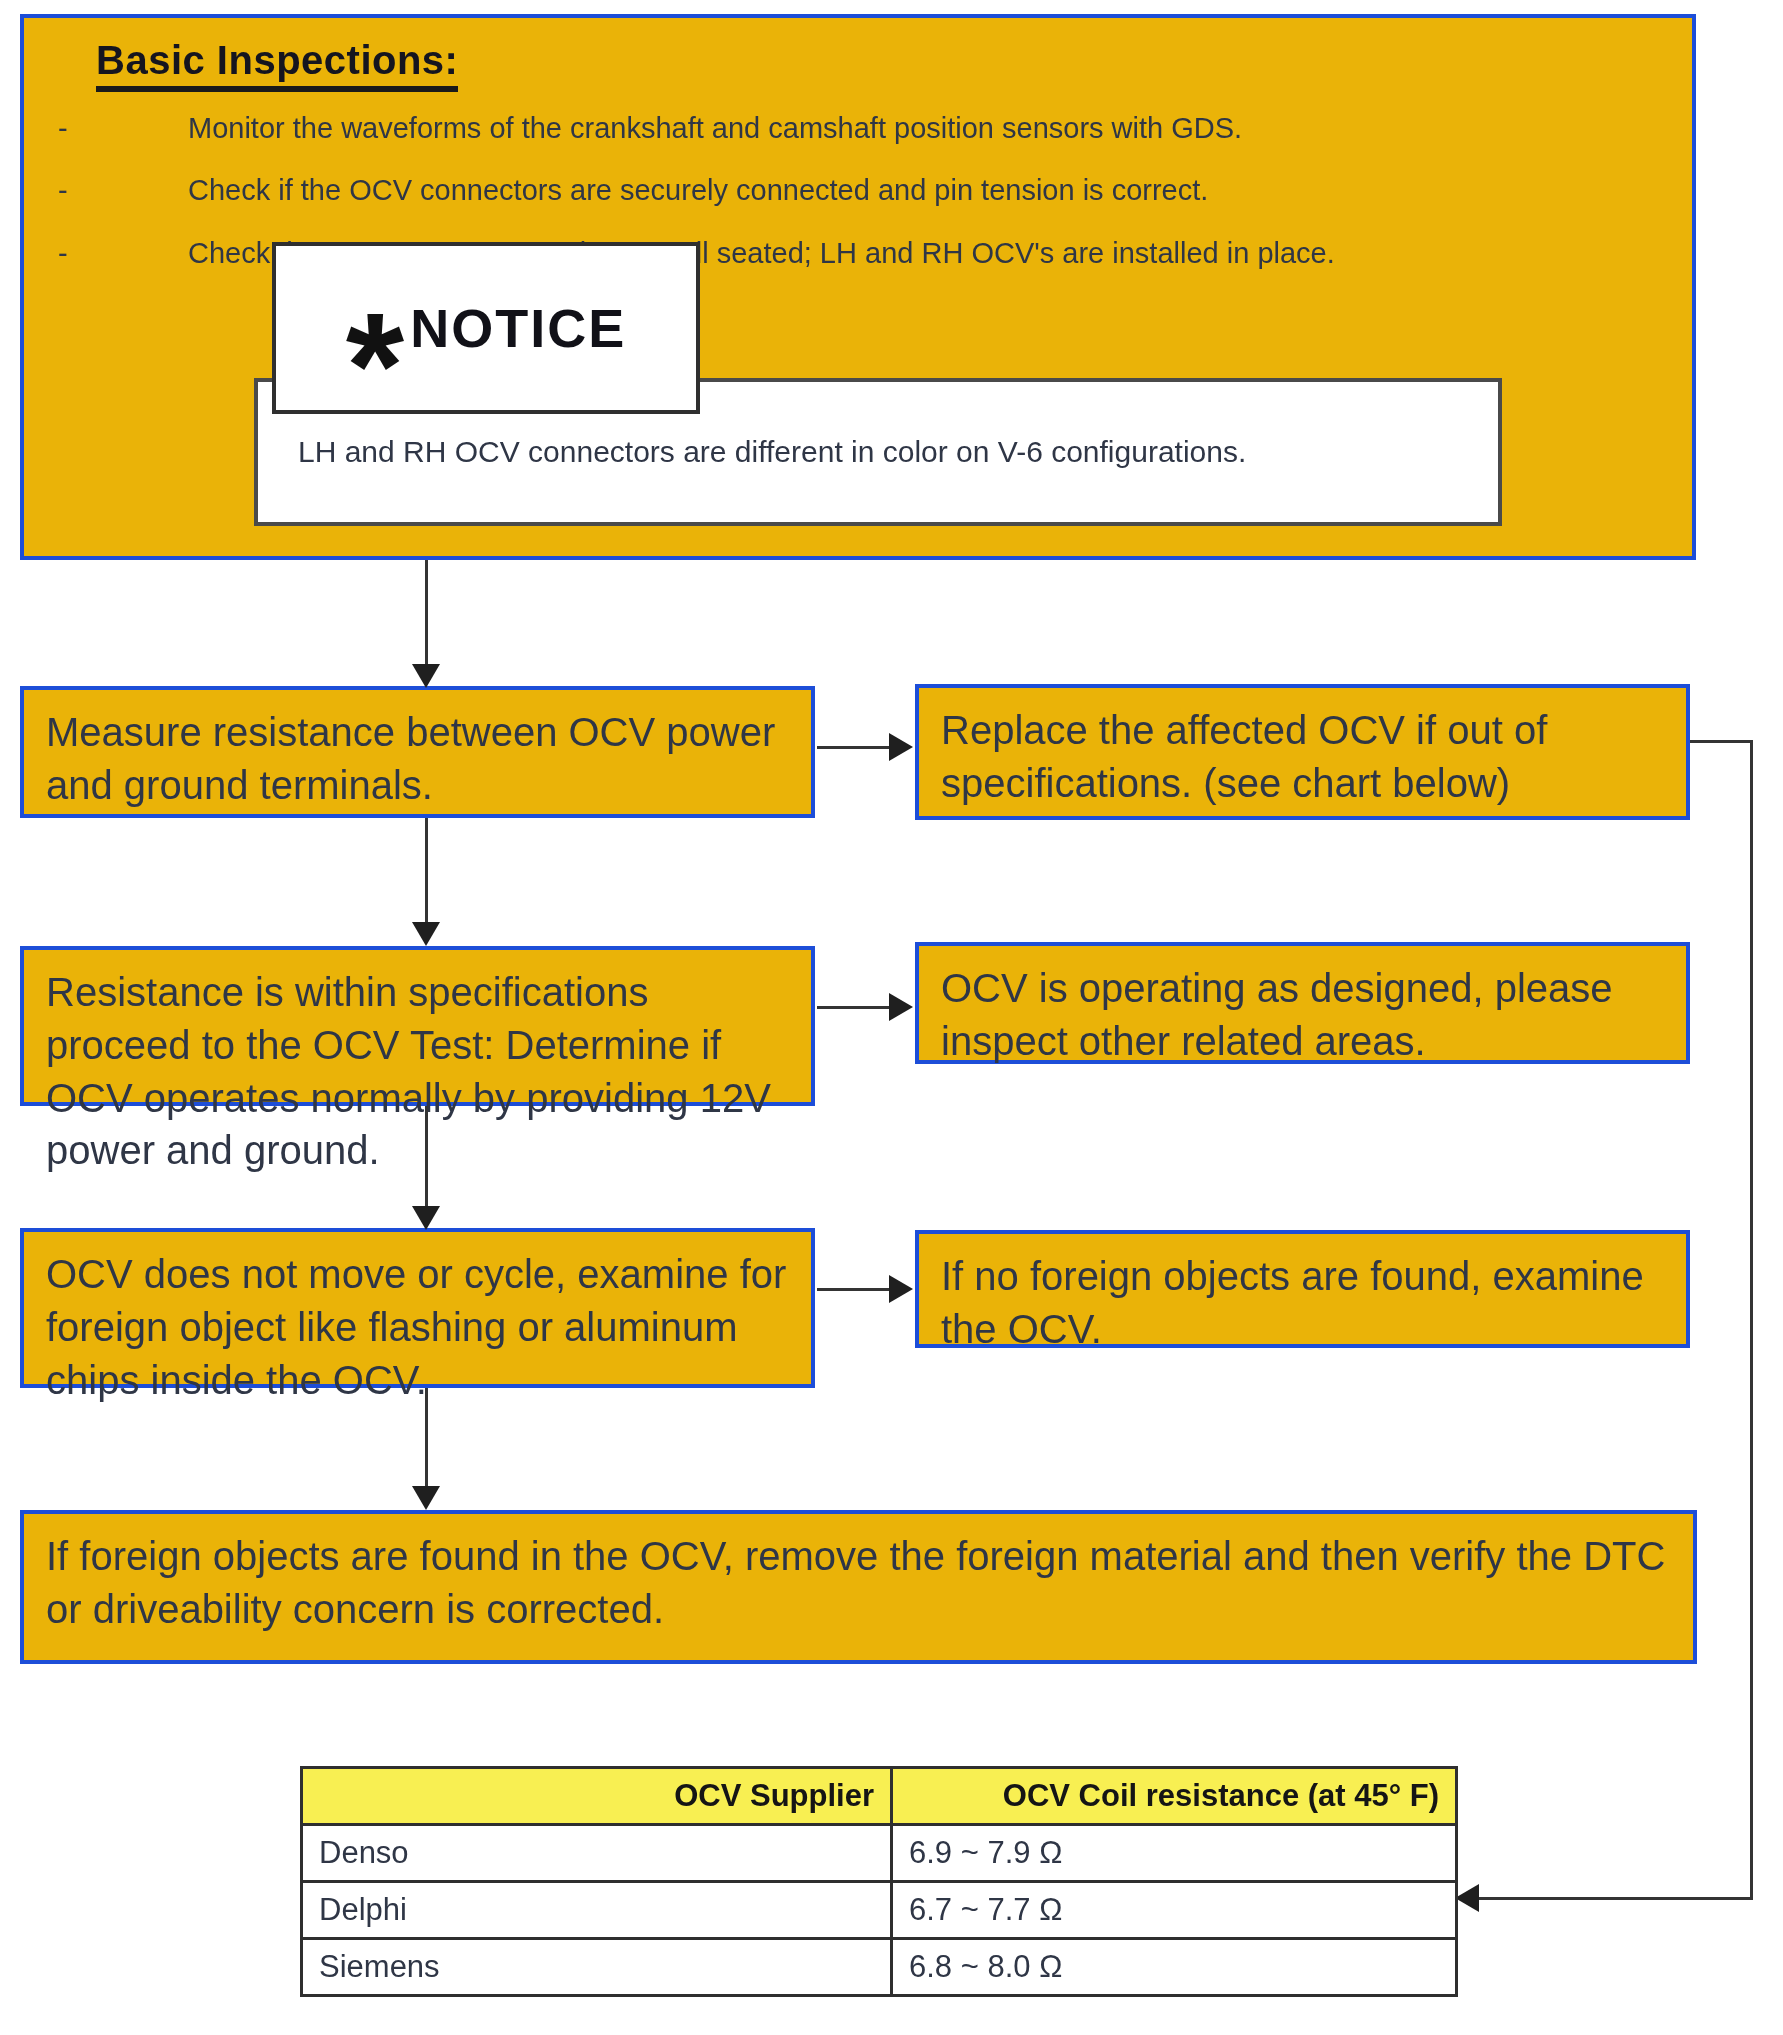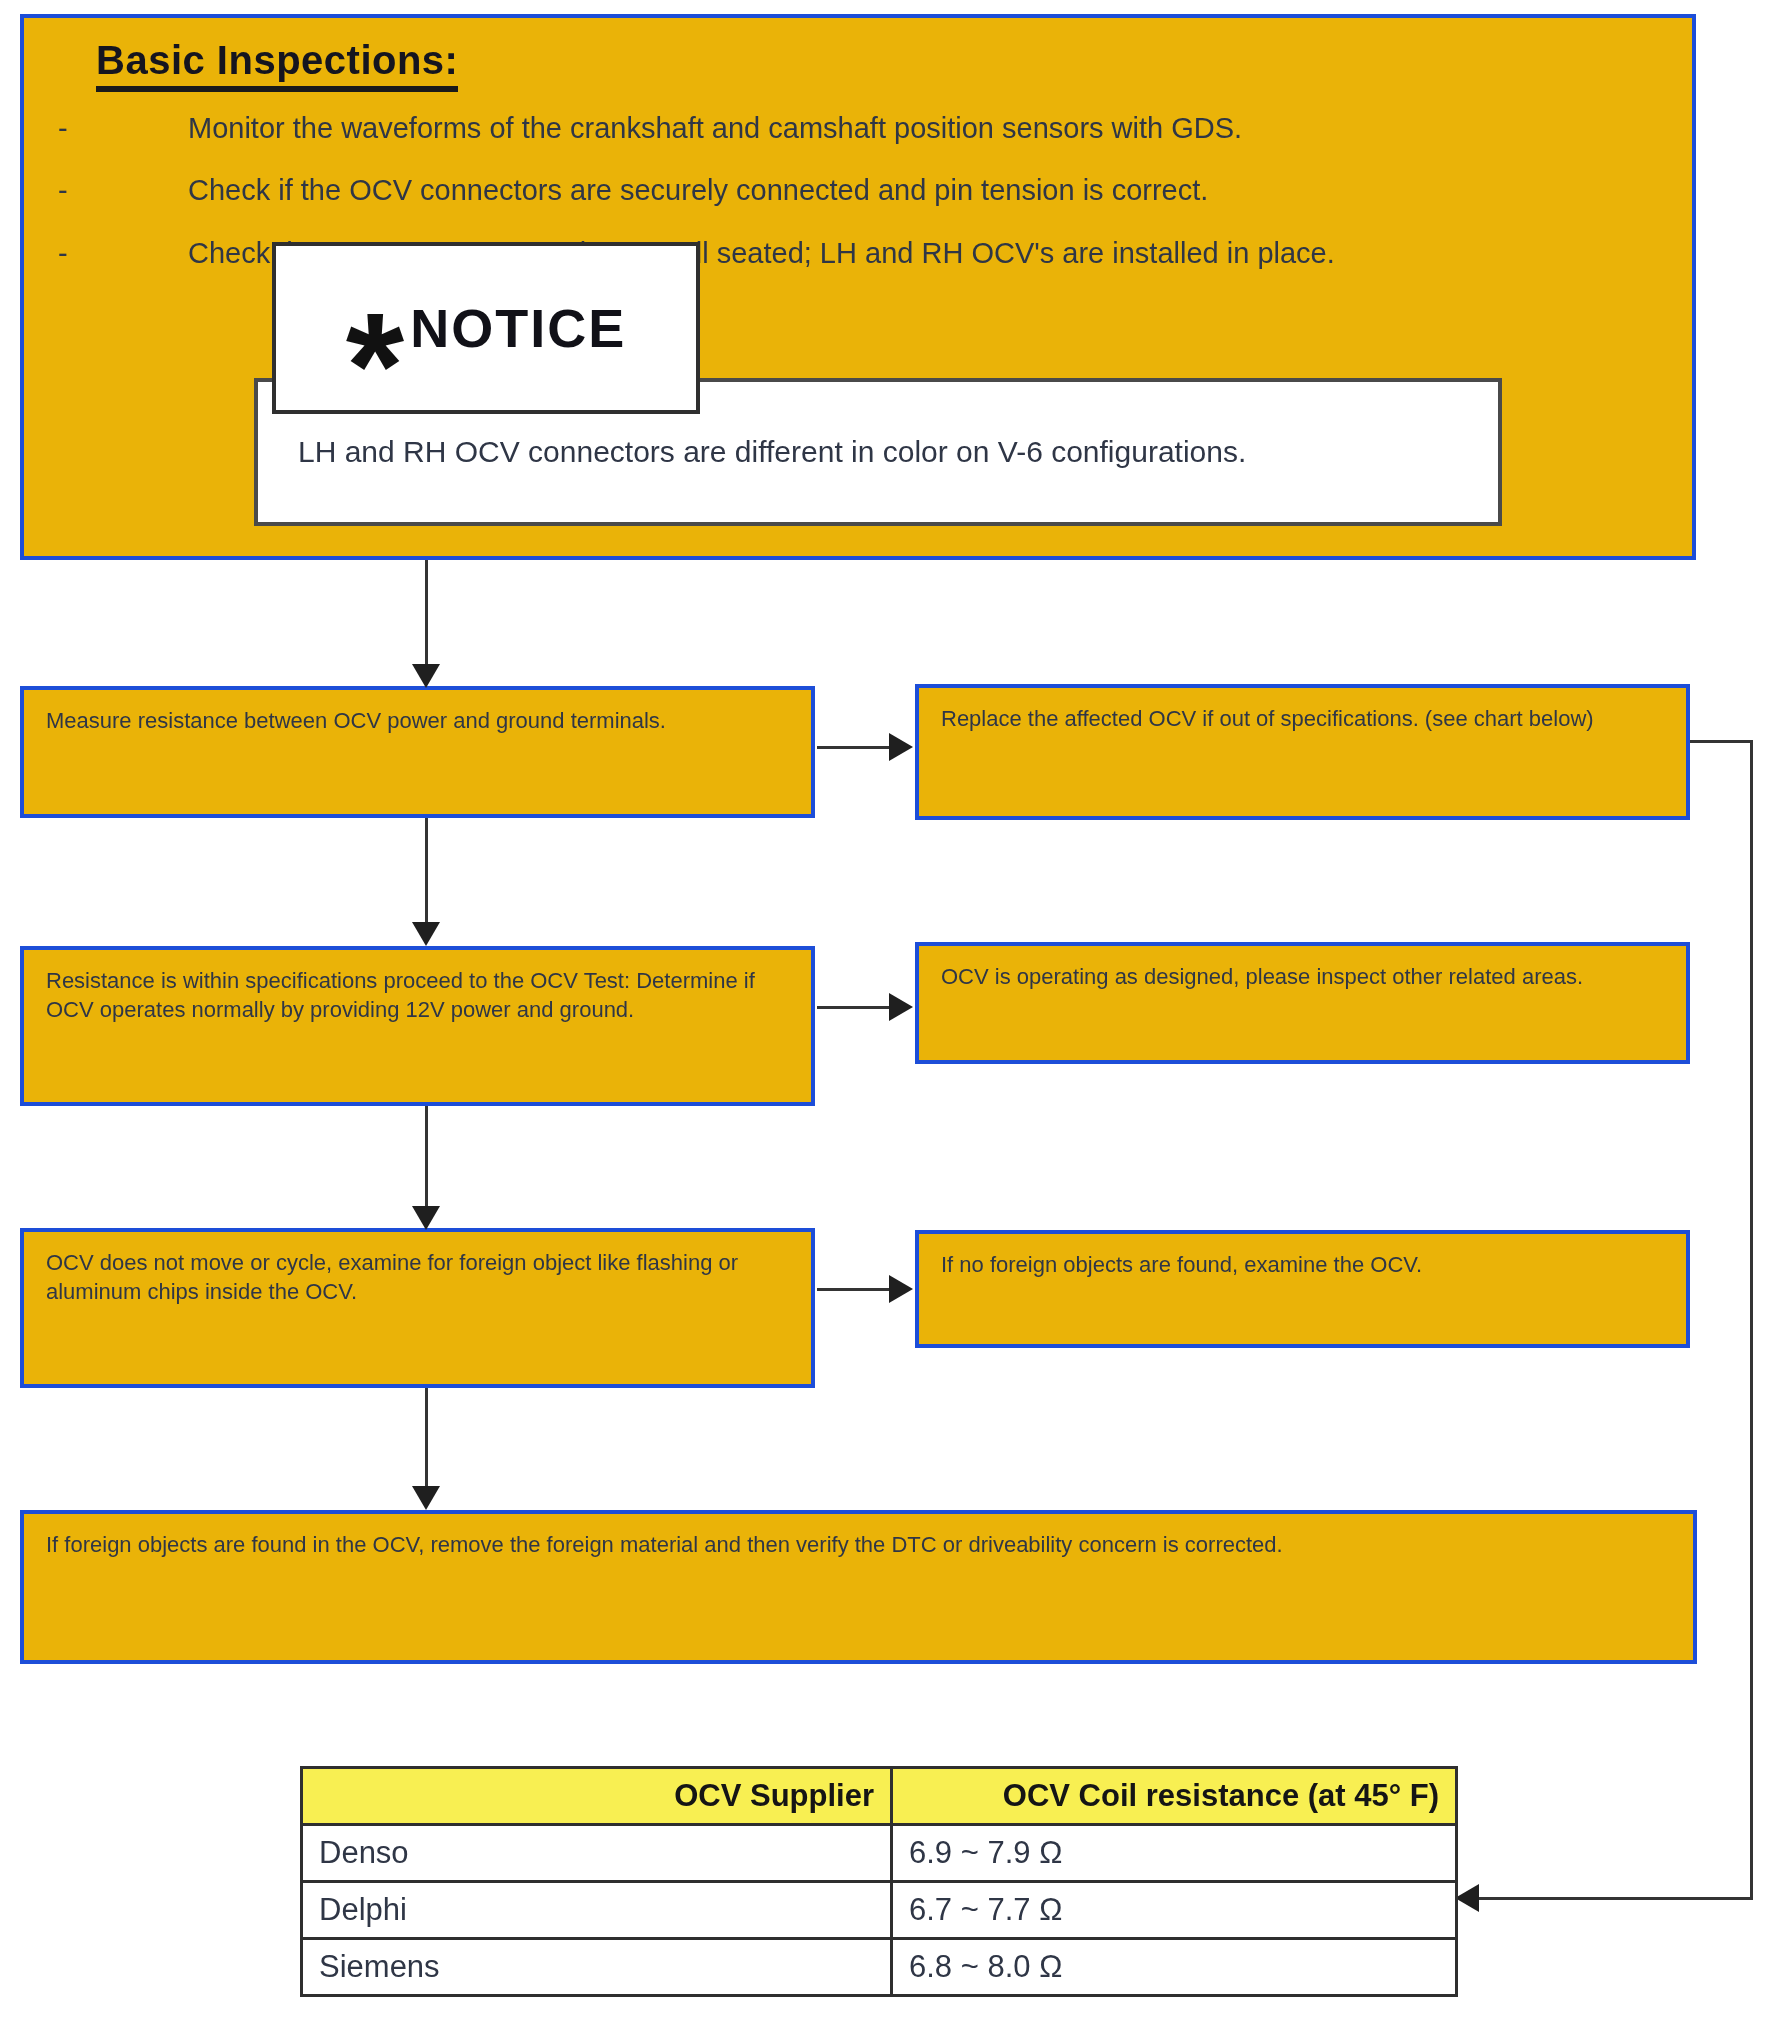--- a/index.html
+++ b/index.html
@@ -12,21 +12,21 @@
     color: #2f3646;
     overflow: hidden;
   }
   .box {
     position: absolute;
     box-sizing: border-box;
     border: 4px solid #1d4ed8;
     background: #eab308;
   }
   .flow-text {
-    font-size: 22px;
+    font-size: 40px;
     line-height: 1.32;
     color: #2f3646;
     padding: 16px 22px;
   }
   
   .panel-title {
     position: absolute;
     left: 72px;
     top: 20px;
     font-size: 40px;

